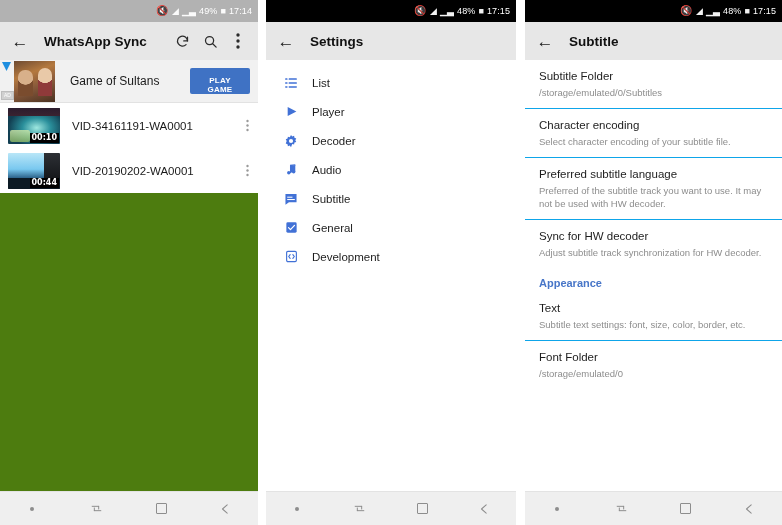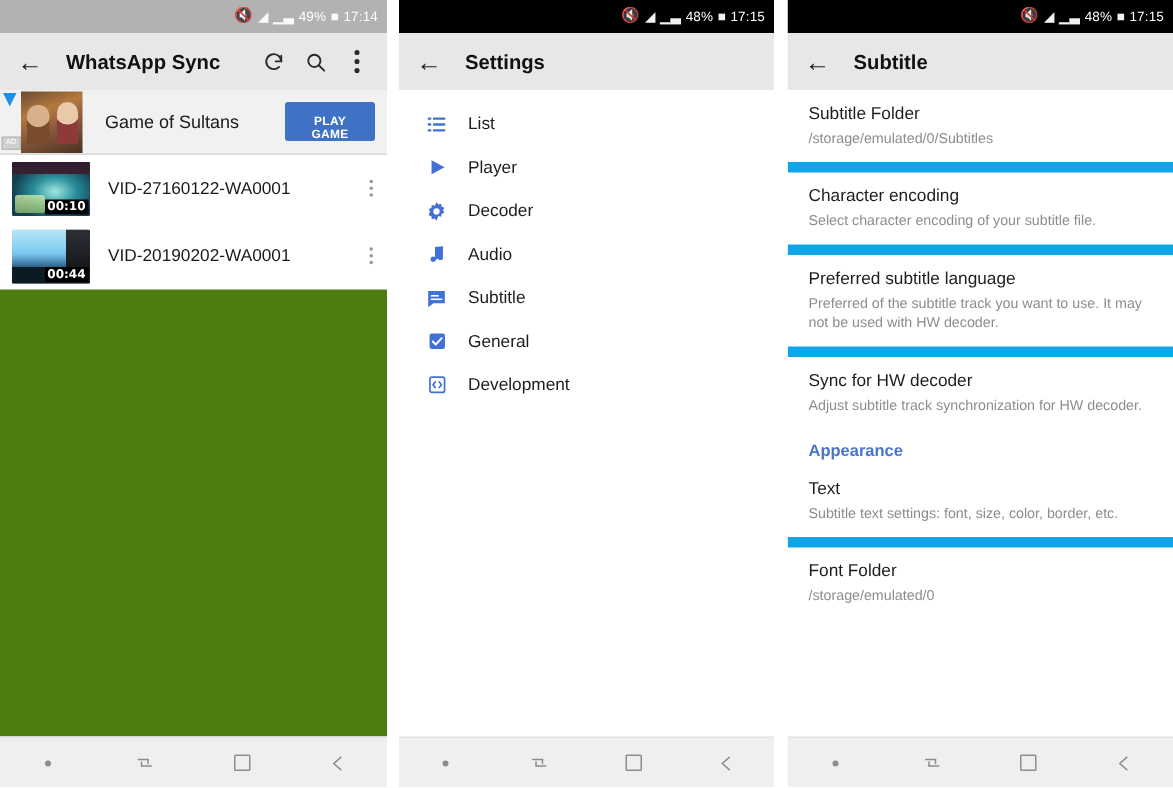--- a/index.html
+++ b/index.html
@@ -211,21 +211,21 @@
   .menu-label {
     margin-left: 12px;
     font-size: 11.5px;
     color: #1d1d1d;
   }
 
   
   .pref-list { background: #ffffff; }
   .pref-item {
     padding: 9px 14px 9px 14px;
-    border-bottom: 7px solid #0ea5e9;
+    border-bottom: 1px solid #0ea5e9;
   }
   .pref-item.nodiv { border-bottom: none; }
   .pref-title {
     font-size: 11.5px;
     color: #1d1d1d;
     line-height: 15px;
   }
   .pref-sub {
     font-size: 9.5px;
     color: #8d8d8d;
@@ -311,21 +311,21 @@
         <div class="ad-cta">
           <span>PLAY</span>
           <span>GAME</span>
         </div>
       </div>
 
       <div class="vid-row">
         <div class="vid-thumb t1">
           <span class="vid-dur">00:10</span>
         </div>
-        <div class="vid-name">VID-27160122-WA0001</div>
+        <div class="vid-name">VID-34161191-WA0001</div>
         <div class="vid-more">
           <svg class="icon-svg" width="3" height="13" viewBox="0 0 4 16" fill="#9a9a9a">
             <circle cx="2" cy="2" r="1.6"></circle>
               <circle cx="2" cy="8" r="1.6"></circle>
               <circle cx="2" cy="14" r="1.6"></circle>
           </svg>
         </div>
       </div>
 
       <div class="vid-row">

